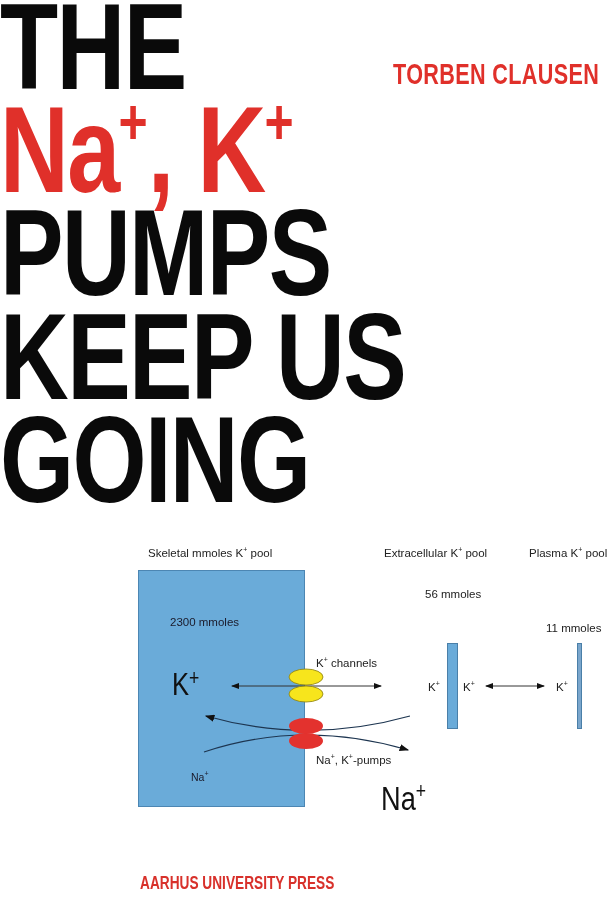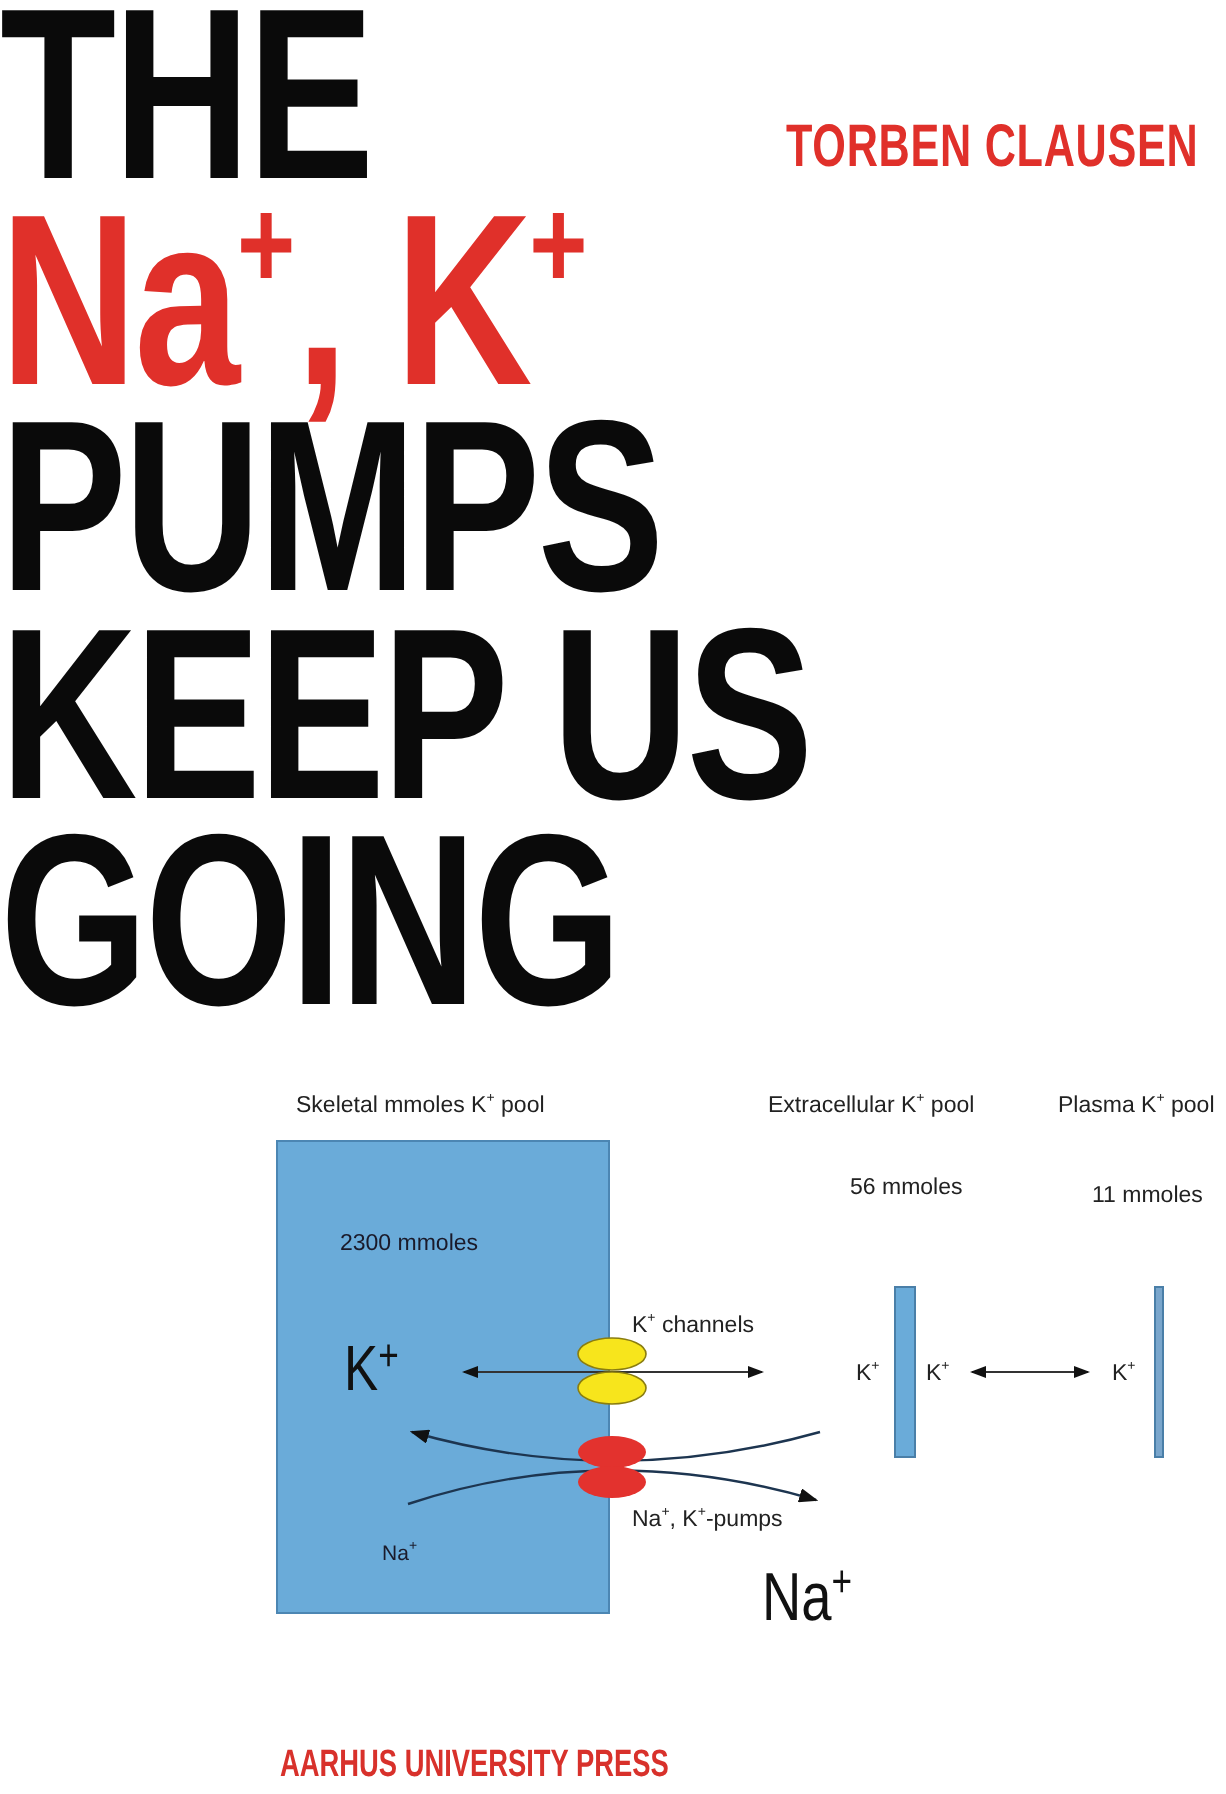--- a/index.html
+++ b/index.html
@@ -54,21 +54,21 @@
     <span>Extracellular K</span><span class="s">+</span><span> pool</span>
   </div>
   <div class="lbl" style="left:529px; top:546px;">
     <span>Plasma K</span><span class="s">+</span><span> pool</span>
   </div>
 
   <div class="muscle-box"></div>
   <div class="lbl" style="left:170px; top:616px; color:#1a1a2a;">2300 mmoles</div>
 
   <div class="lbl" style="left:425px; top:588px;">56 mmoles</div>
-  <div class="lbl" style="left:546px; top:592px;">11 mmoles</div>
+  <div class="lbl" style="left:546px; top:622px;">11 mmoles</div>
 
   <div class="bar" style="left:447px; top:643px; width:11px; height:86px;"></div>
   <div class="bar" style="left:577px; top:643px; width:5px; height:86px; background:#7aa6cc;"></div>
 
   <div class="big-ion" style="left:172px; top:665px; font-size:32px; transform:scaleX(0.8);">
     <span>K</span><span style="font-size:22px; vertical-align:10px;">+</span>
   </div>
 
   <div class="big-ion" style="left:381px; top:778px; font-size:34px; transform:scaleX(0.8);">
     <span>Na</span><span style="font-size:22px; vertical-align:12px;">+</span>

